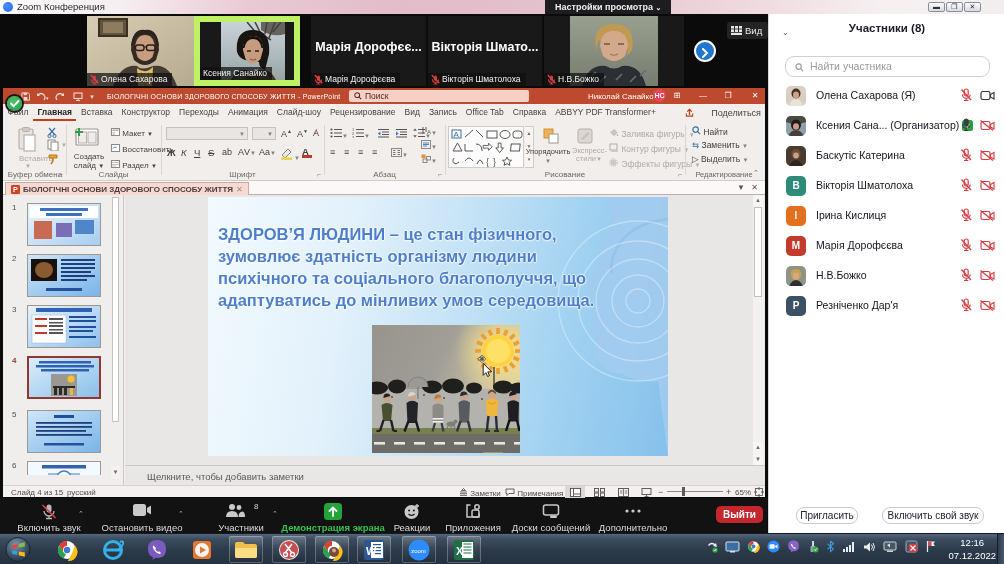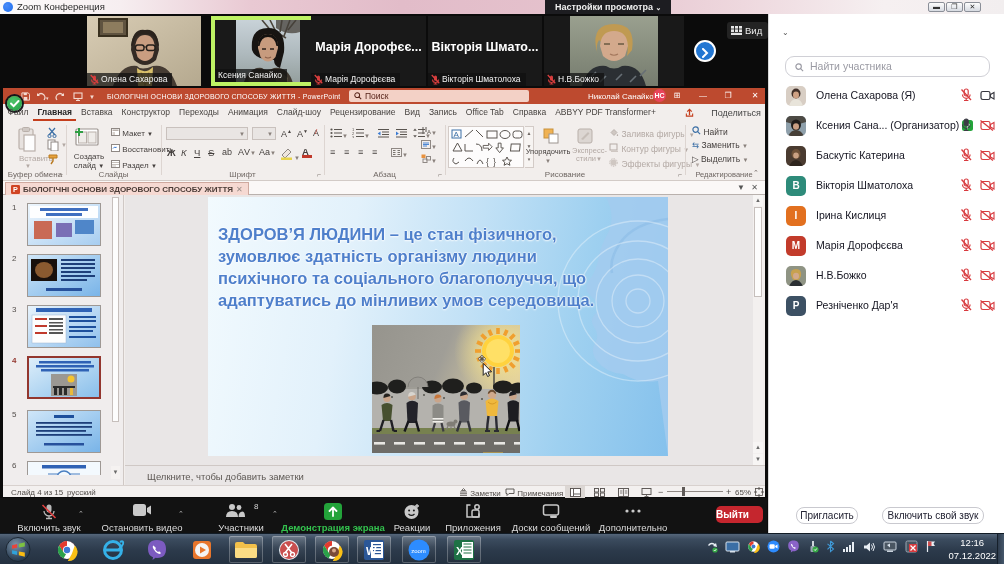--- a/index.html
+++ b/index.html
@@ -97,21 +97,21 @@
   #ppt-status { left:0; top:397px; width:762px; height:12px; background:#f3f0ef; border-top:1px solid #d8d1ce;
     font-size:8px; color:#514c49; }
 
   
   #zoom-toolbar { left:0; top:498px; width:767px; height:35px; background:#121212; color:#e4e4e4; }
   .tb-btn { position:absolute; top:3px; text-align:center; font-size:9.5px; color:#dcdcdc; }
   .tb-btn .lbl { position:absolute; left:50%; transform:translateX(-50%); top:21px; white-space:nowrap; }
   .tb-ico { position:absolute; left:50%; transform:translateX(-50%); top:2px; }
   .chev { position:absolute; top:9px; color:#b9b9b9; font-size:7px; }
   #btn-leave { position:absolute; left:716px; top:8px; width:47px; height:17px; background:#c5262e; color:#fff;
-    border-radius:5px; font-size:10px; font-weight:bold; text-align:left; line-height:17px; }
+    border-radius:5px; font-size:10px; font-weight:bold; text-align:center; line-height:17px; }
   .green-label { color:#33c24e !important; font-weight:bold; }
 
   
   #panel { left:768px; top:14px; width:236px; height:519px; background:#fff; border-left:1px solid #d9d9d9; color:#1d1d28; }
   #panel-header { position:absolute; left:0; top:8px; width:236px; text-align:center; font-size:11.5px; font-weight:bold; }
   #panel-chevron { position:absolute; left:13px; top:14px; font-size:8px; color:#555; }
   #panel-search { position:absolute; left:16px; top:42px; width:205px; height:21px; border:1px solid #d0d0d6; border-radius:9px;
     font-size:10.5px; color:#9a9aa3; line-height:19px; padding-left:24px; }
   .prow { position:absolute; left:0; width:236px; height:30px; }
   .pavatar { position:absolute; left:17px; top:5px; width:20px; height:20px; border-radius:5px; overflow:hidden;
@@ -173,21 +173,21 @@
             <g fill="none" stroke="#d03c3c" stroke-width="1.4">
               <rect x="4" y="1.5" width="4" height="7" rx="2" fill="#d03c3c" stroke="none"></rect>
               <path d="M2 7 a4 4 0 0 0 8 0 M6 11 v2 M3.5 13 h5"></path>
               <line x1="1" y1="1" x2="11" y2="12" stroke="#e04040" stroke-width="1.6"></line>
             </g>
           </svg>
           <span>Олена Сахарова</span>
         </span>
   </div>
 
-  <div class="vtile abs" style="left:211px;width:106px;border:4px solid #bef264">
+  <div class="vtile abs" style="left:194px;width:106px;border:6px solid #bef264">
     <svg width="64" height="68" viewBox="0 0 64 68" style="position:absolute;left:21px;top:0">
       <rect width="64" height="68" fill="url(#ksky)"></rect>
       <path d="M34 0 l8 16 M46 0 l-2 12 M54 0 l-6 16 M26 0 l10 12 M60 0 l-8 10 M40 12 l10 6 M36 10 l-8 8" stroke="#4a453c" stroke-width="1.6"></path>
       <path d="M40 0 h24 v12 q-12 4 -24 -4 z" fill="#45403a" opacity=".75"></path>
       <path d="M16 30 q-2 -22 16 -22 q18 0 16 24 l-4 16 q-6 -2 -6 -8 l-14 -2 q-6 -2 -8 -8 z" fill="#171412"></path>
       <path d="M22 28 q0 -14 10 -14 q10 0 10 14 l-2.5 9 q-7.5 9 -15 0 z" fill="#c79b7e"></path>
       <path d="M22 26 q0 -12 10 -12 q10 0 10 12 l-1.5 0 q-1.5 -9 -8.5 -9 q-7 0 -8.5 9 z" fill="#14110f"></path>
       <path d="M26 29 h4 M34 29 h4" stroke="#2b211b" stroke-width="1.3"></path>
       <path d="M29 37 q3 2 6 0" stroke="#8a5f49" stroke-width="1.1" fill="none"></path>
       <path d="M6 68 q6 -22 20 -20 q4 4 12 0 q16 -2 20 20 z" fill="#3d362e"></path>
@@ -995,20 +995,21 @@
             <circle cx="15" cy="8" r="1.6"></circle>
           </g>
     </svg>
     <span class="lbl">Дополнительно</span>
   </div>
   <div id="btn-leave">Выйти</div>
 </div>
 
 <div id="panel" class="abs">
   <div id="panel-chevron">⌄</div>
+  <div id="panel-header">Участники (8)</div>
   <div id="panel-search">
     <svg width="9" height="9" viewBox="0 0 10 10" style="position:absolute;left:9px;top:6px">
           <circle cx="4" cy="4" r="3" fill="none" stroke="#9a9aa3" stroke-width="1.3"></circle>
           <line x1="6.5" y1="6.5" x2="9" y2="9" stroke="#9a9aa3" stroke-width="1.3"></line>
         </svg>
     <span>Найти участника</span>
   </div>
   <svg width="0" height="0" style="position:absolute">
     <defs>
       <g id="mic-muted-red">

